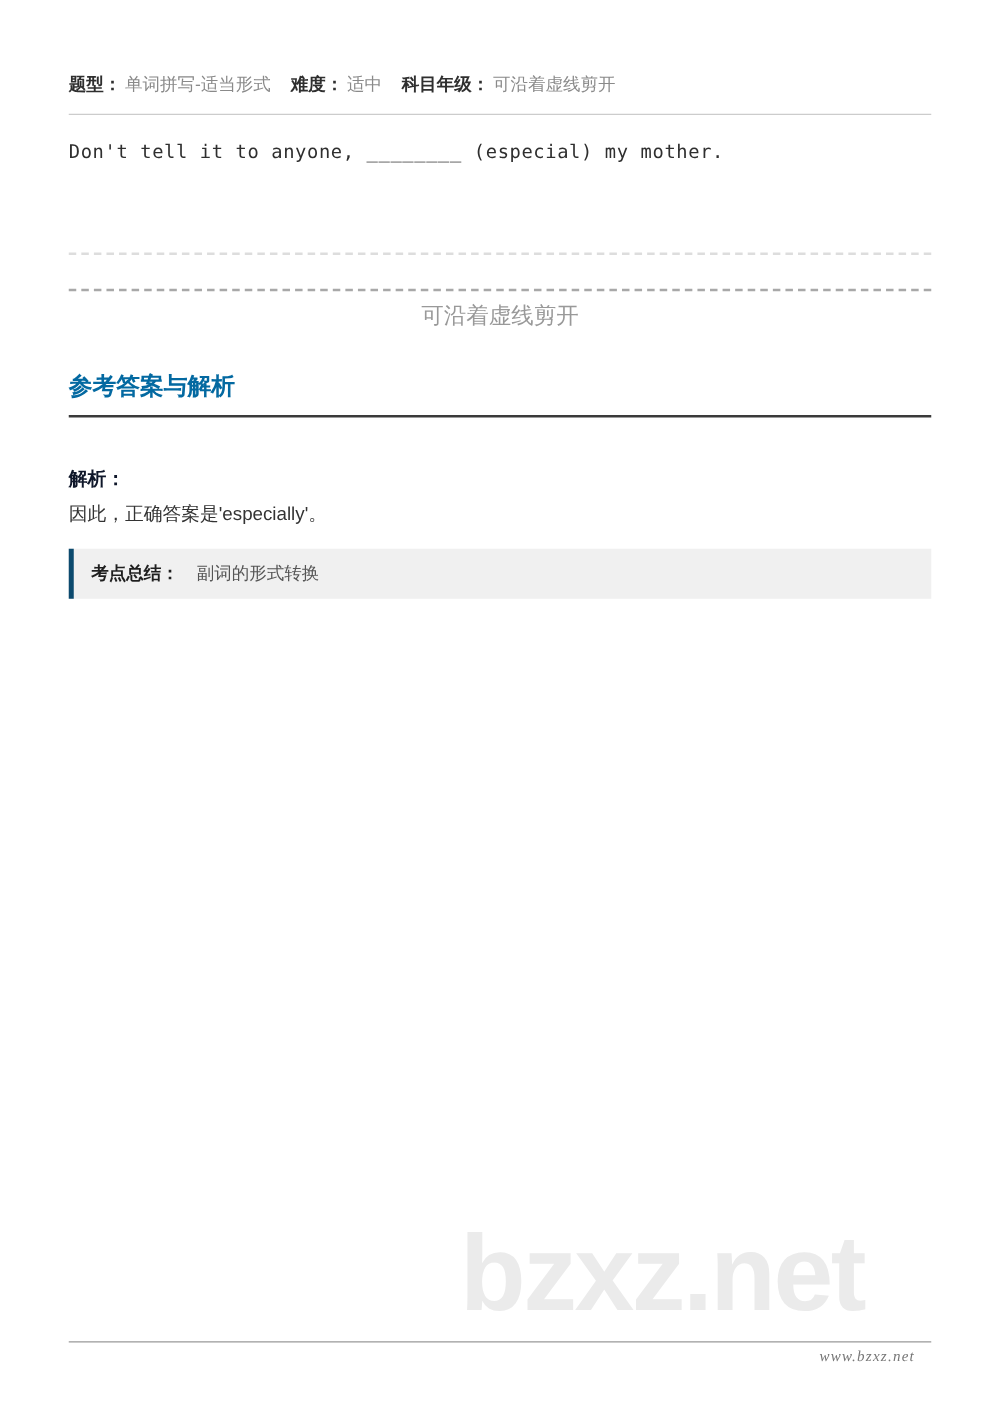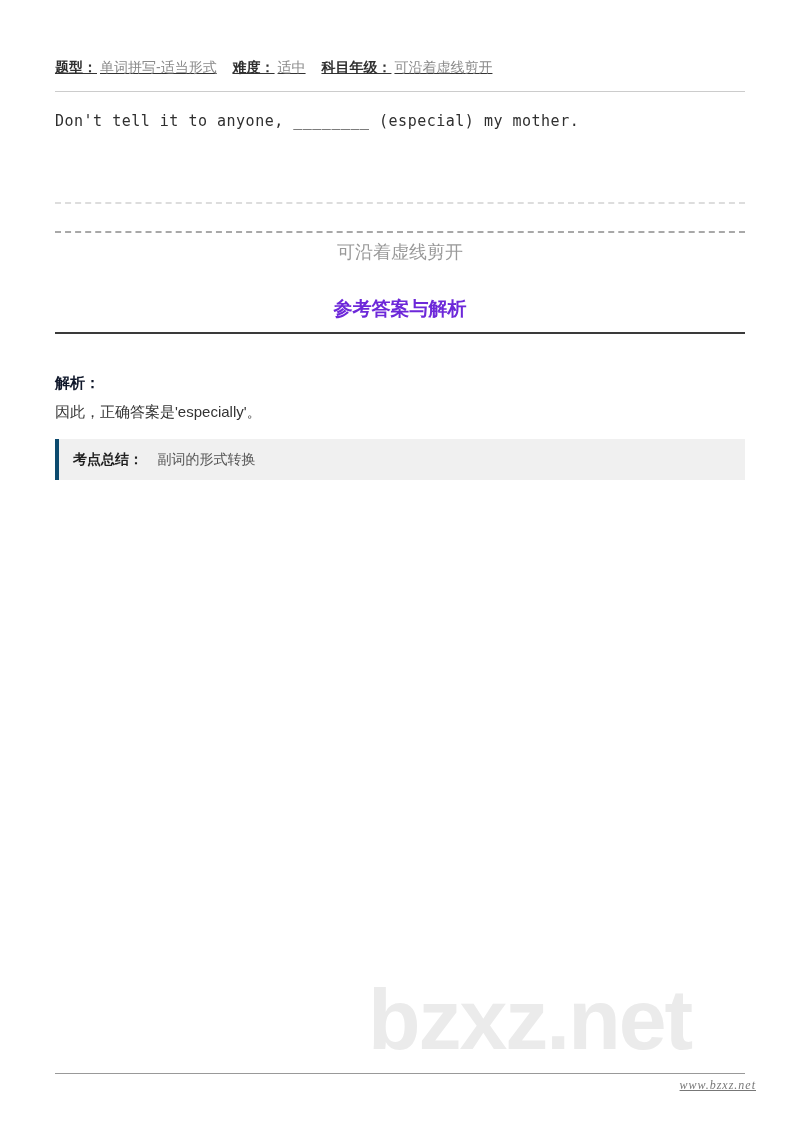--- a/index.html
+++ b/index.html
@@ -8,39 +8,39 @@
     height:1131px;
     background:#ffffff;
     position:relative;
     overflow:hidden;
     font-family:"Liberation Sans", sans-serif;
     color:#333333;
   }
   .content { margin:0 55px; width:690px; }
 
   .meta-row { padding-top:58px; font-size:14px; line-height:18px; }
-  .meta-field { margin-right:12px; white-space:nowrap;text-decoration:underline; }
+  .meta-field { margin-right:12px; white-space:nowrap; }
   .meta-label { font-weight:bold; color:#2f2f2f; }
   .meta-value { color:#8a8a8a; margin-left:3px; }
 
   .hr-light { border:none; border-top:1px solid #cccccc; margin-top:15px; height:0; }
 
   .question {
     margin-top:20px;
     font-family:"DejaVu Sans Mono", monospace;
     font-size:15px;
     color:#2f2f2f;
     letter-spacing:0.5px;
   }
 
   .dash-light { margin-top:72px; border-top:2px dashed #dddddd; height:0; }
   .dash-dark  { margin-top:27px; border-top:2px dashed #a8a8a8; height:0; }
   .cut-label  { margin-top:7px; text-align:center; font-size:18px; color:#999999; }
 
-  .section-title { margin-top:32px; font-size:19px; font-weight:bold; color:#6d28d9;text-align:center; }
+  .section-title { margin-top:32px; font-size:19px; font-weight:bold; color:#0369a1; }
   .hr-dark { border:none; border-top:2px solid #3a3a3a; margin-top:10px; height:0; }
 
   .answer-box {
     margin-top:20px;
     background:#f2f2f2;
     padding:12px 16px;
     display:flex;
     align-items:baseline;
   }
   .answer-label { font-weight:bold; font-size:15px; color:#1f1f1f; }
@@ -71,28 +71,27 @@
     font-weight:bold;
     color:#ebebeb;
     letter-spacing:-2px;
     font-family:"Liberation Sans", sans-serif;
     white-space:nowrap;
   }
 
   .footer-line { position:absolute; left:55px; right:55px; top:1073px; border-top:1px solid #999999; height:0; }
   .footer-url {
     position:absolute;
-    right:44px;
+    right:68px;
     top:1078px;
     font-size:12px;
     color:#777777;
     font-style:italic;
     font-family:"Liberation Serif", serif;
     letter-spacing:1px;
-    text-decoration:underline;
   }
 </style>
 </head>
 <body>
 
 <div class="content">
 
   <div class="meta-row">
     <span class="meta-field"><span class="meta-label">题型：</span><span class="meta-value">单词拼写-适当形式</span></span>
     <span class="meta-field"><span class="meta-label">难度：</span><span class="meta-value">适中</span></span>

